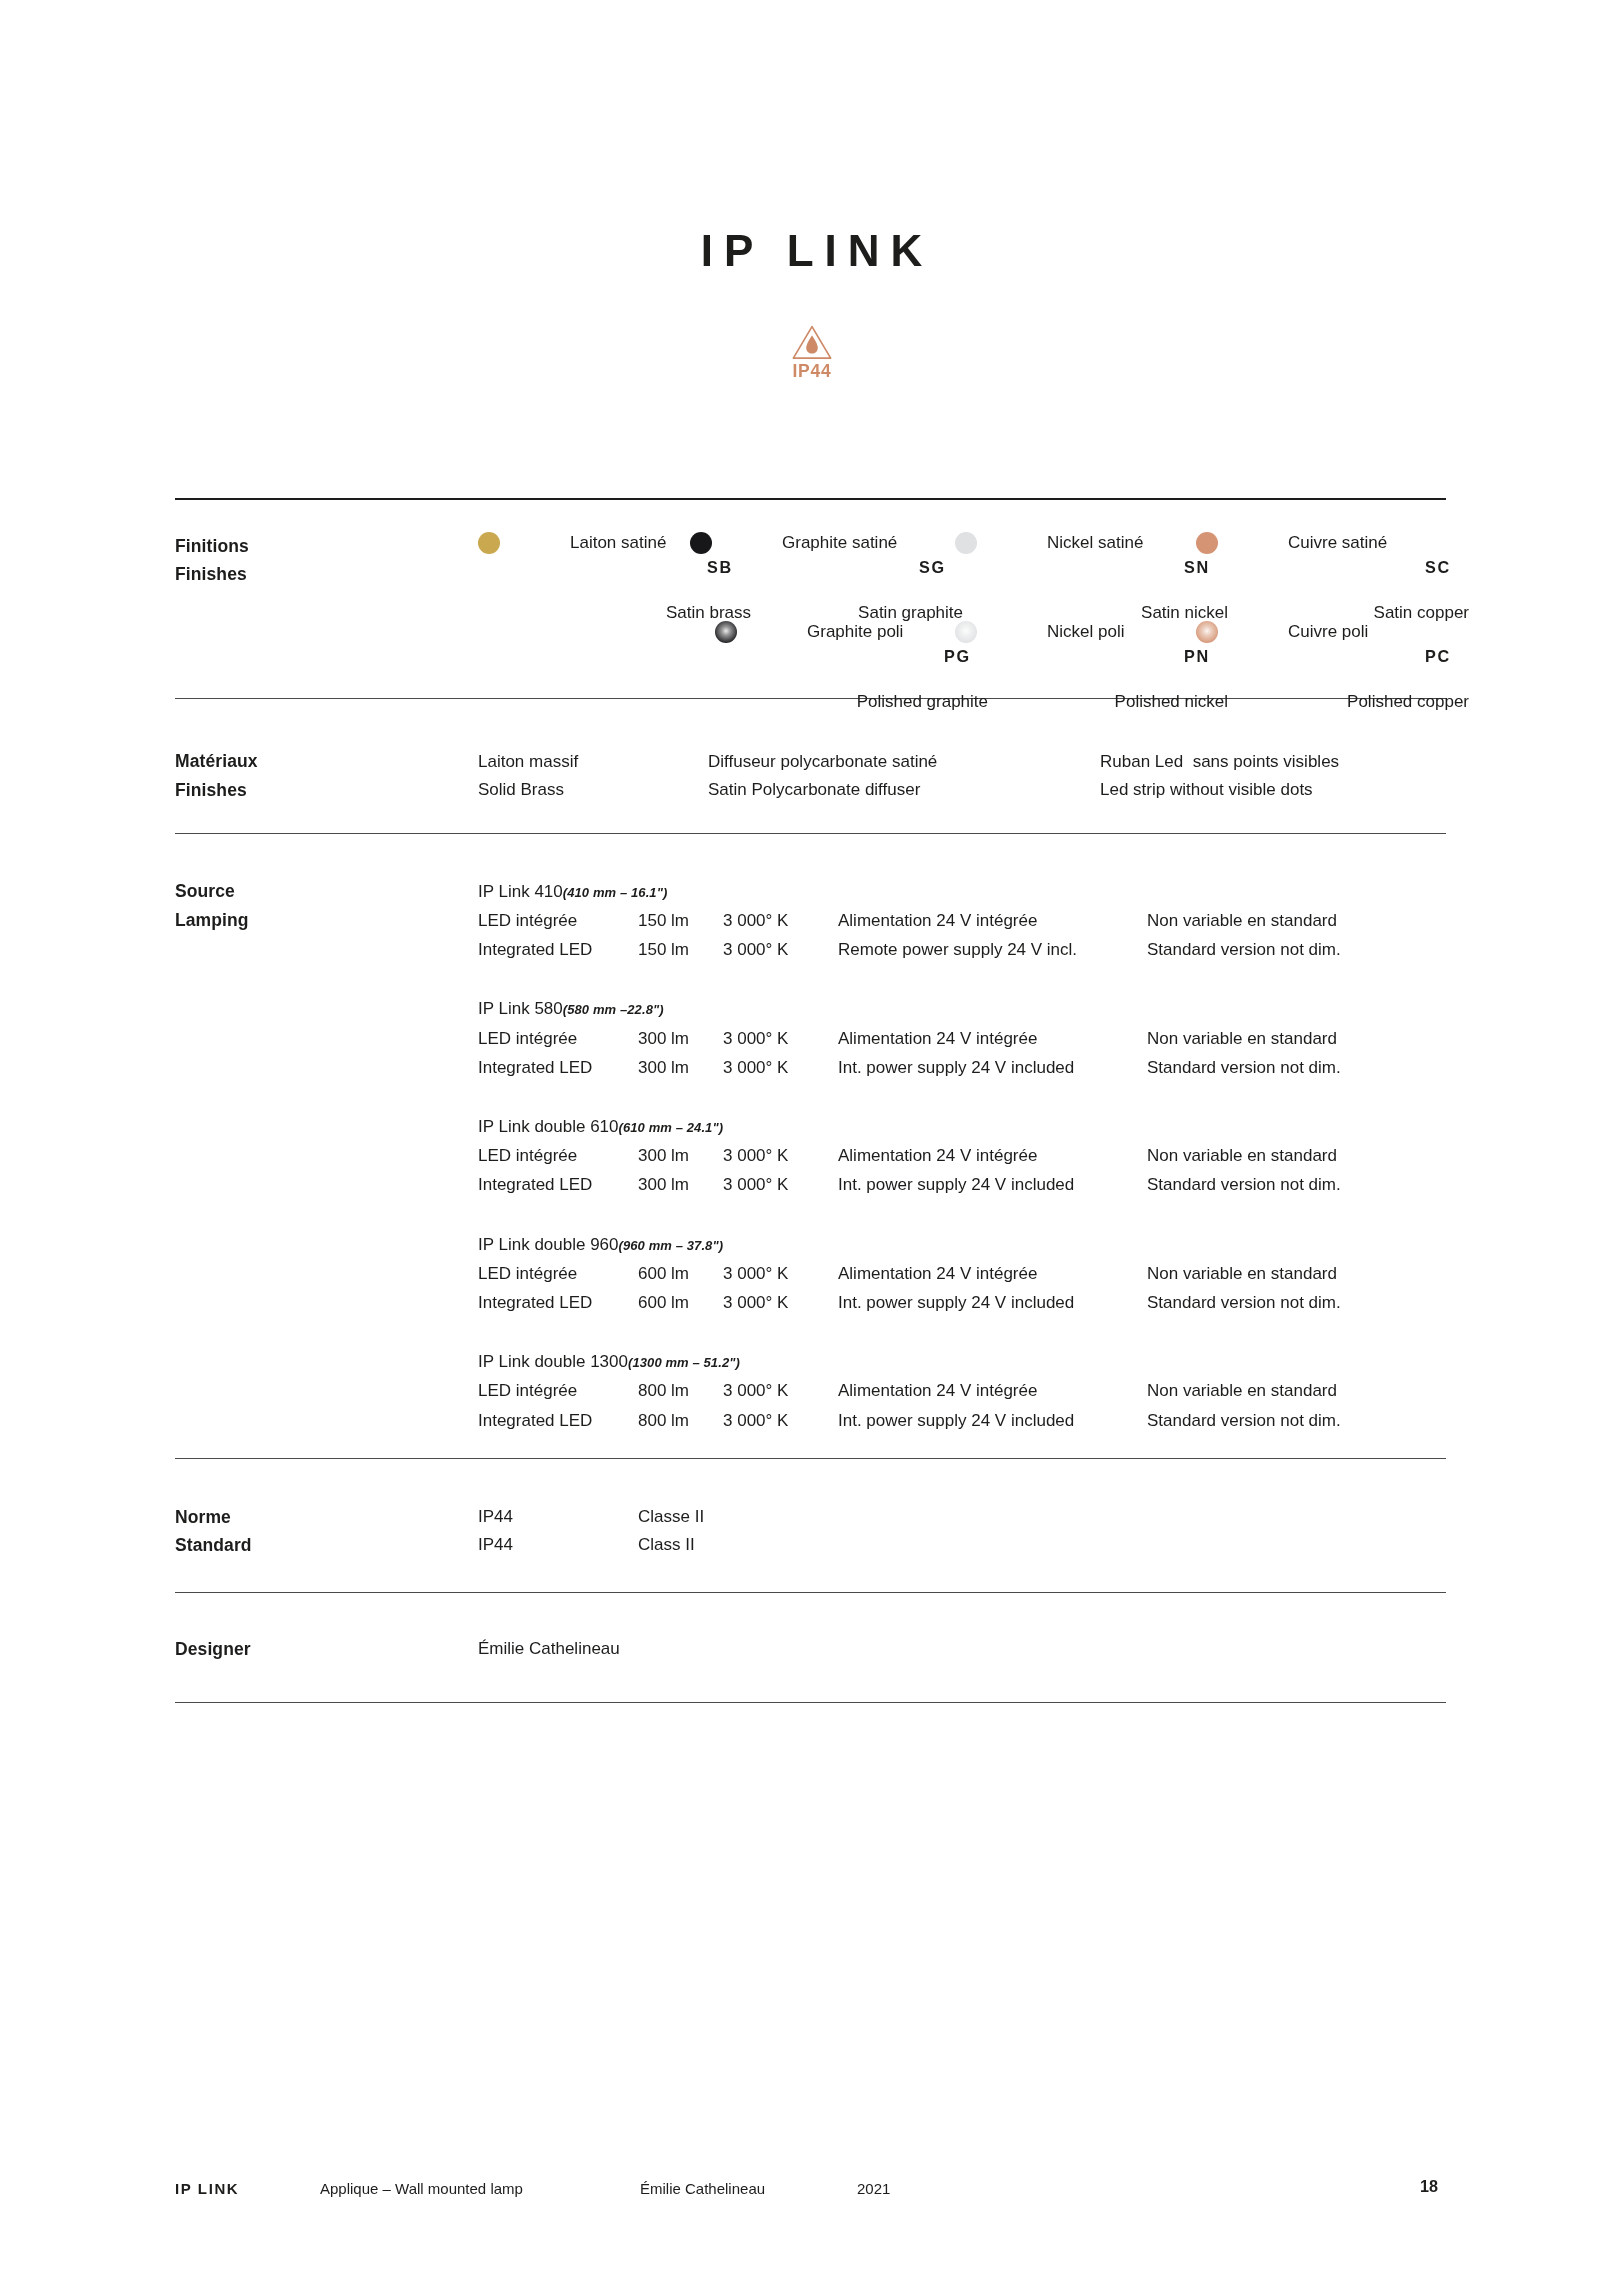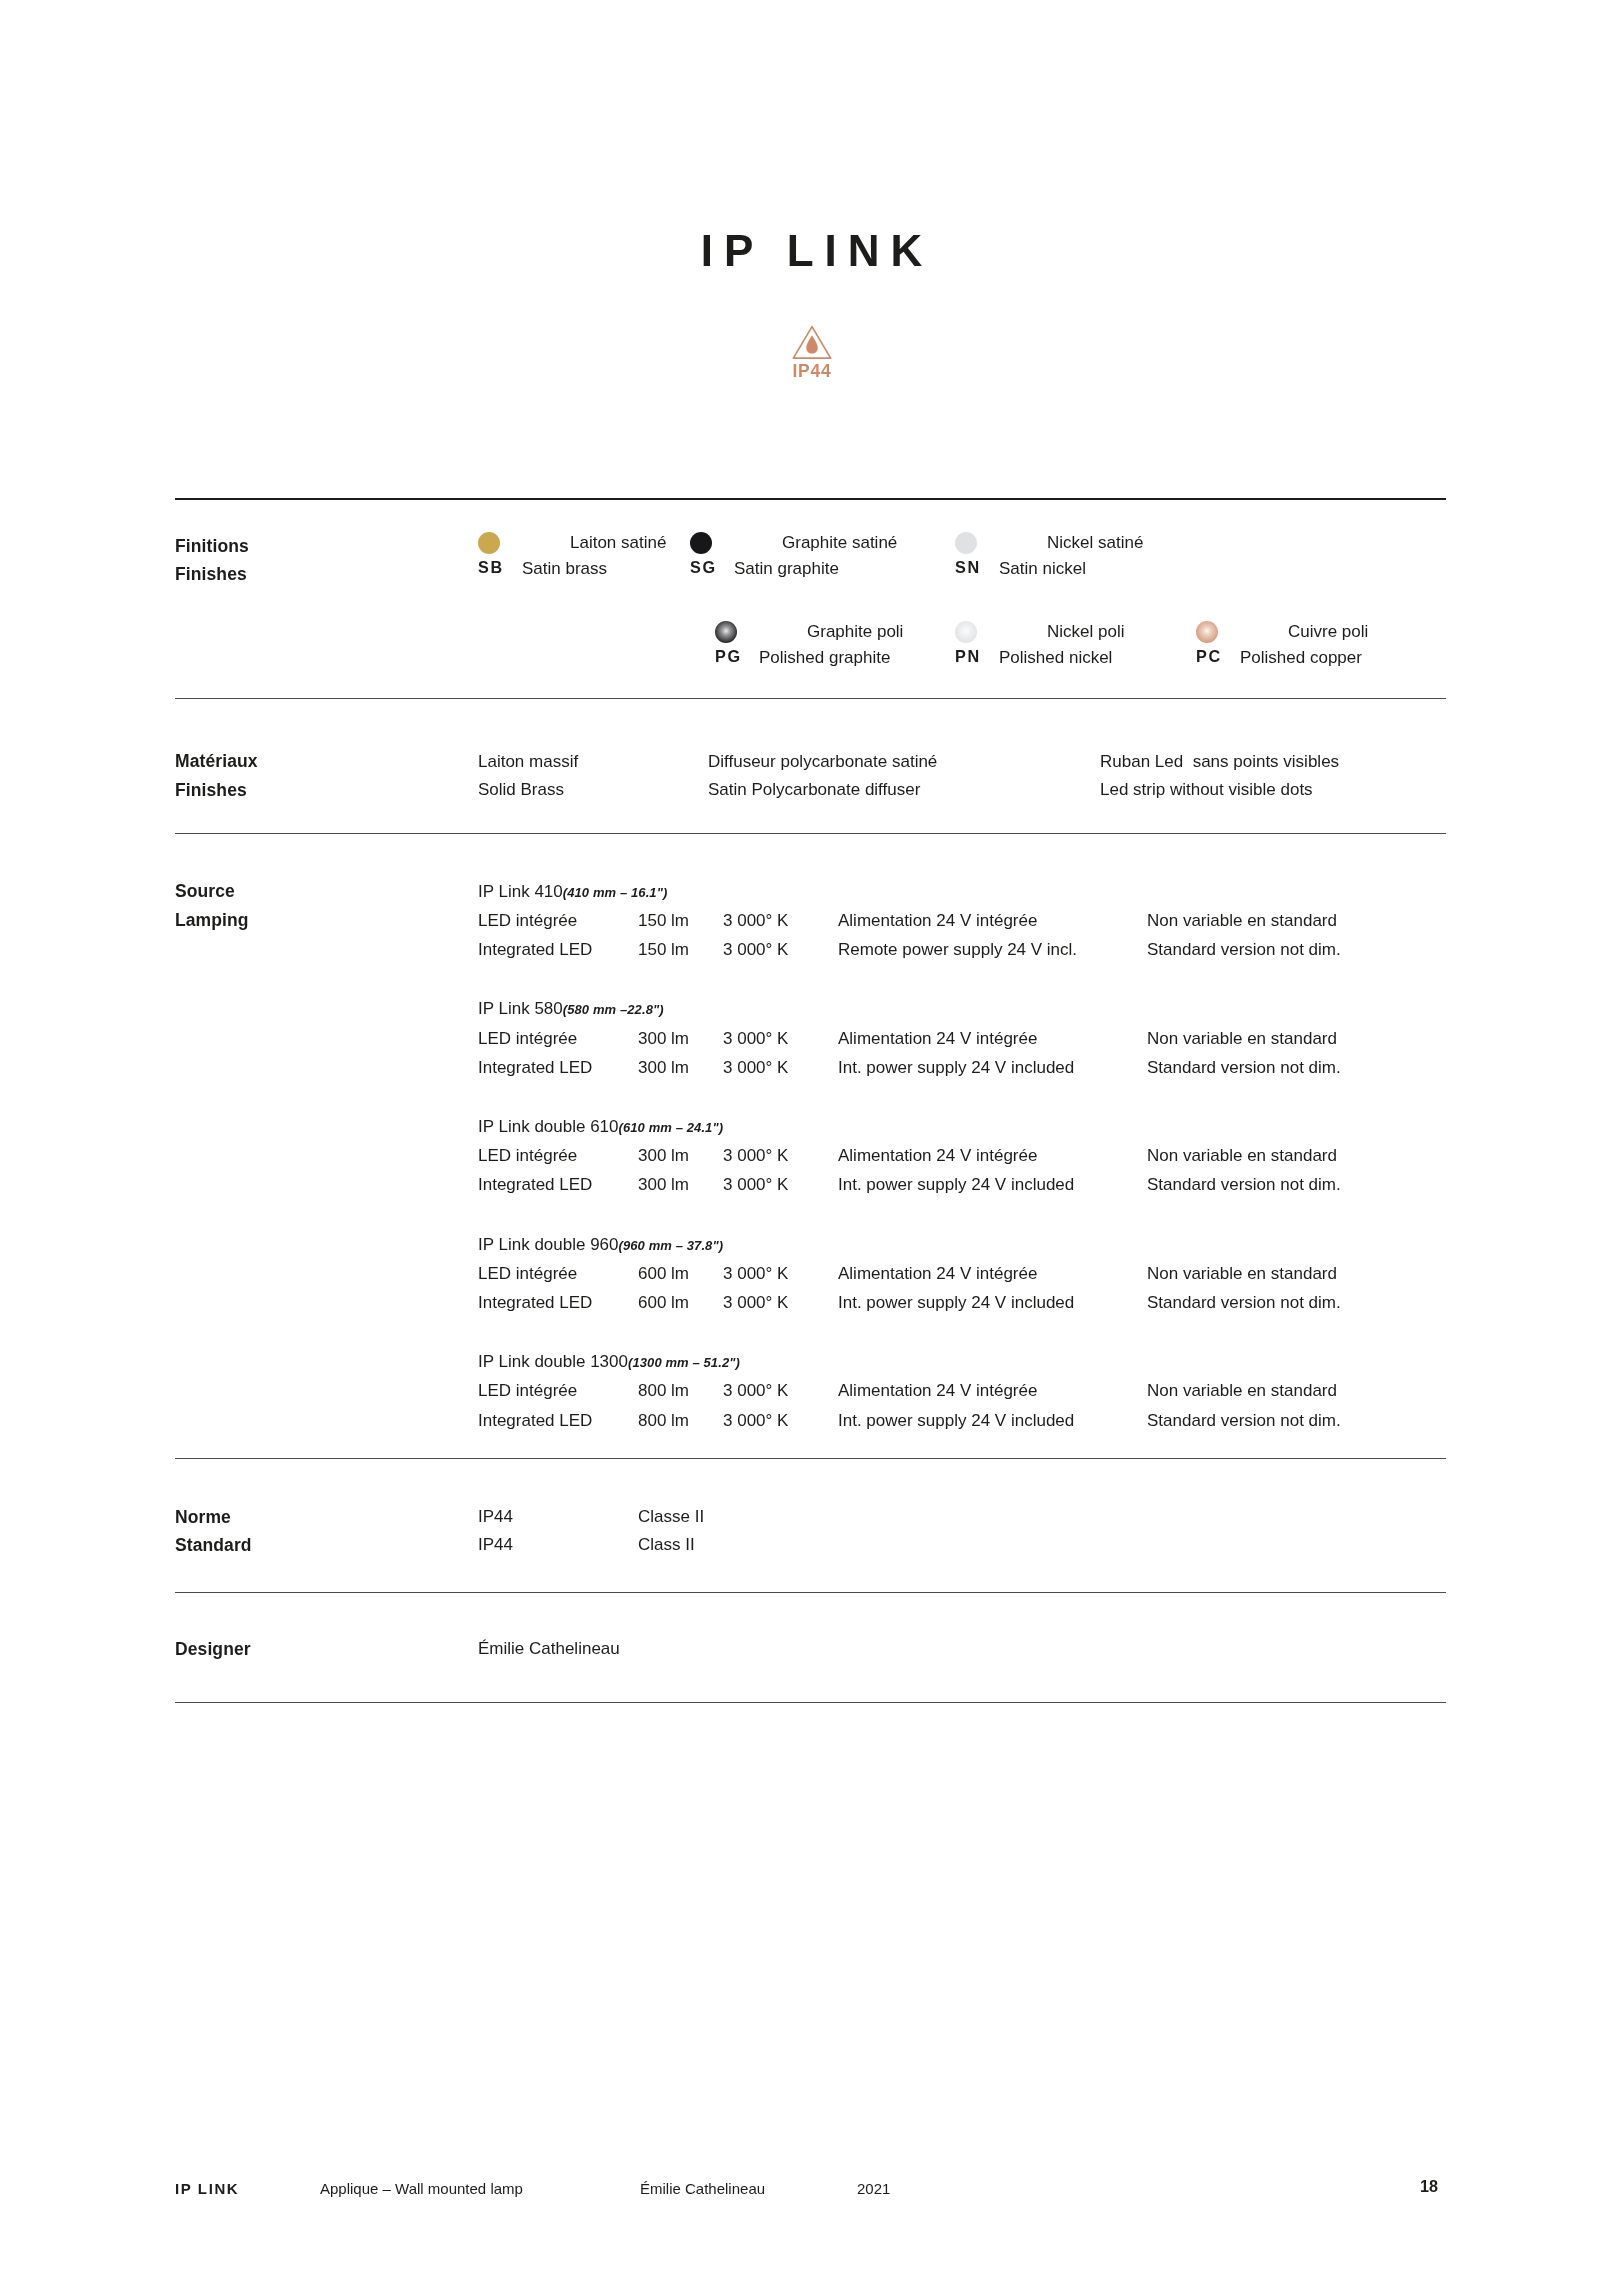--- a/index.html
+++ b/index.html
@@ -79,22 +79,23 @@
     width: 273px;
   }
   .finish-top {
     display: flex;
     align-items: center;
     height: 30px;
     gap: 48px;
   }
   .finish-bot {
     display: flex;
-    align-items: flex-start;
+    align-items: flex-end;
     height: 30px;
+    flex-direction: column;
   }
   .swatch {
     width: 22px;
     height: 22px;
     border-radius: 50%;
     flex: 0 0 22px;
     margin-right: 0px;
   }
   .code {
     width: 44px;
@@ -198,20 +199,30 @@
     <div class="finish-top">
       <span class="swatch" id="sw2" style="background: rgb(224, 225, 227);"></span>
       <span class="fin-name">Nickel satiné</span>
     </div>
     <div class="finish-bot">
       <span class="code">SN</span>
       <span class="fin-en">Satin nickel</span>
     </div>
   </div>
 
+  <div class="finish-cell" style="left:1196px; top:528px">
+    <div class="finish-top">
+      <span class="swatch" id="sw3" style="background: rgb(213, 148, 115);"></span>
+      <span class="fin-name">Cuivre satiné</span>
+    </div>
+    <div class="finish-bot">
+      <span class="code">SC</span>
+      <span class="fin-en">Satin copper</span>
+    </div>
+  </div>
 
 
   <div class="finish-cell" style="left:955px; top:617px">
     <div class="finish-top">
       <span class="swatch" id="sw6" style="background: radial-gradient(circle at 50% 45%, rgb(253, 253, 253) 0%, rgb(241, 242, 242) 26%, rgb(224, 225, 227) 78%, rgb(224, 225, 227) 100%);"></span>
       <span class="fin-name">Nickel poli</span>
     </div>
     <div class="finish-bot">
       <span class="code">PN</span>
       <span class="fin-en">Polished nickel</span>

